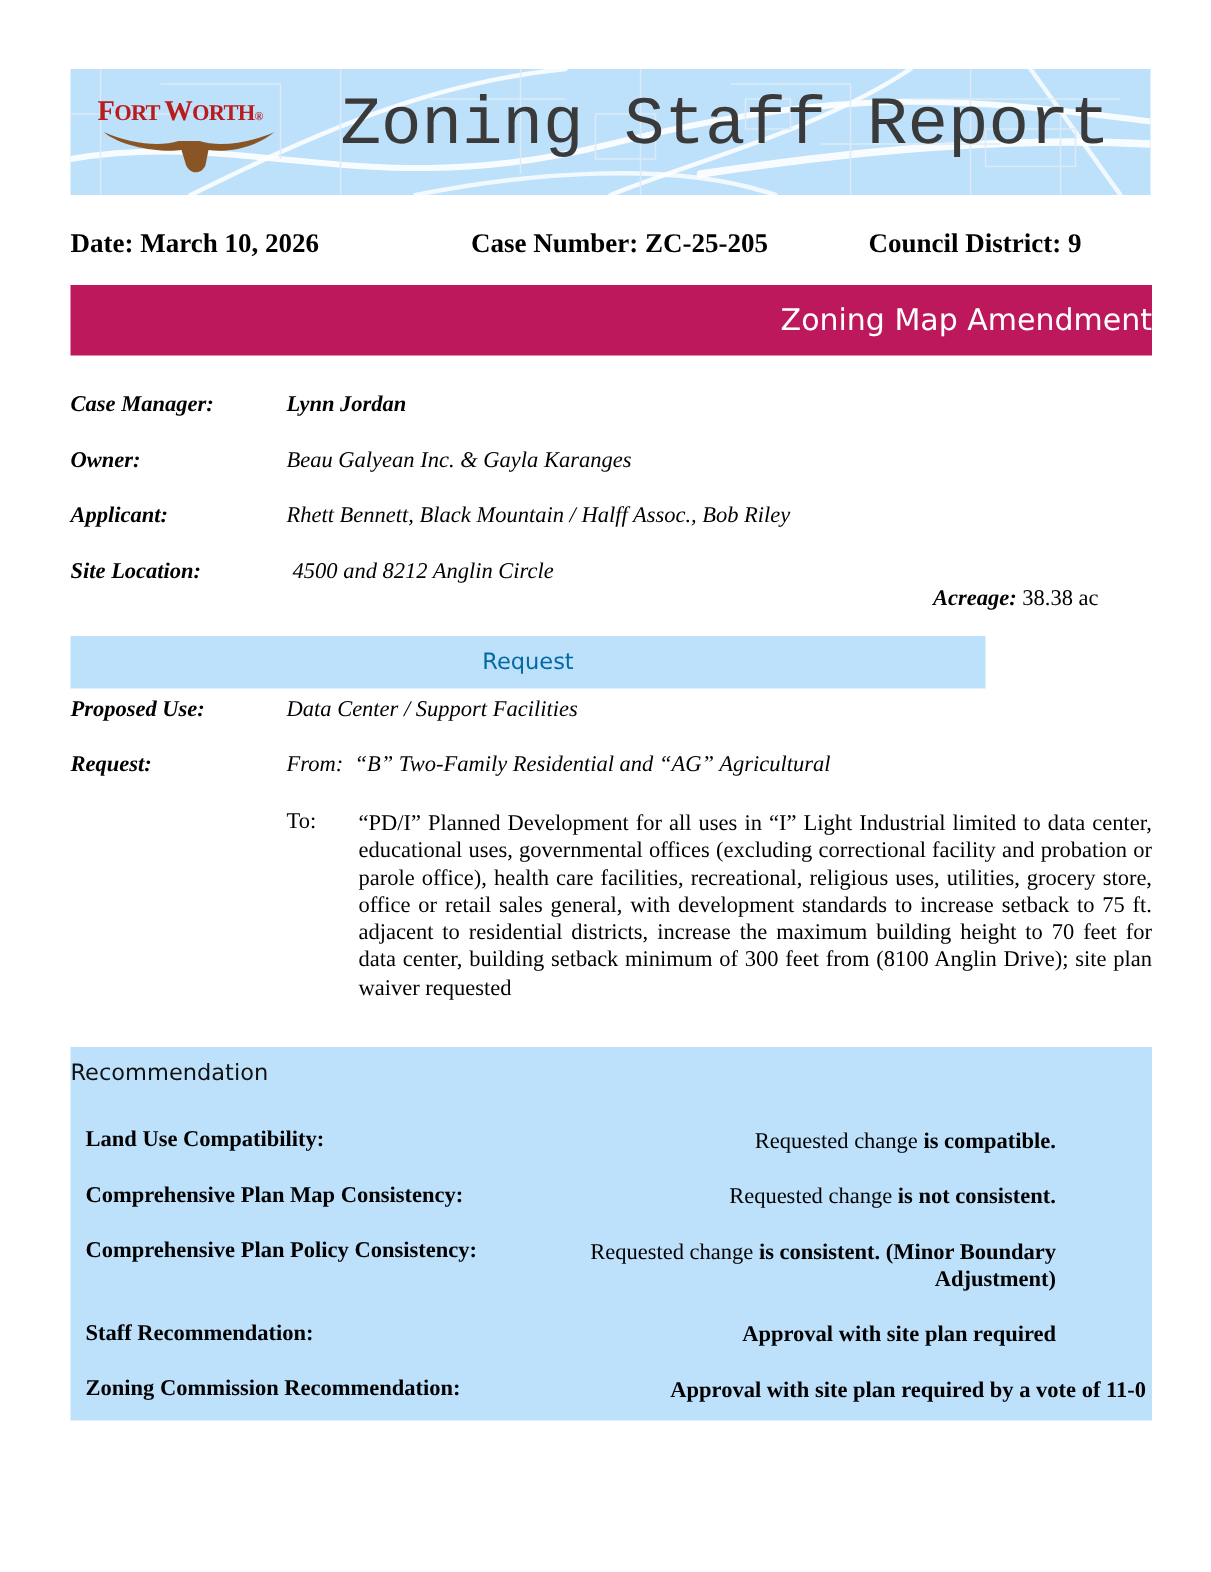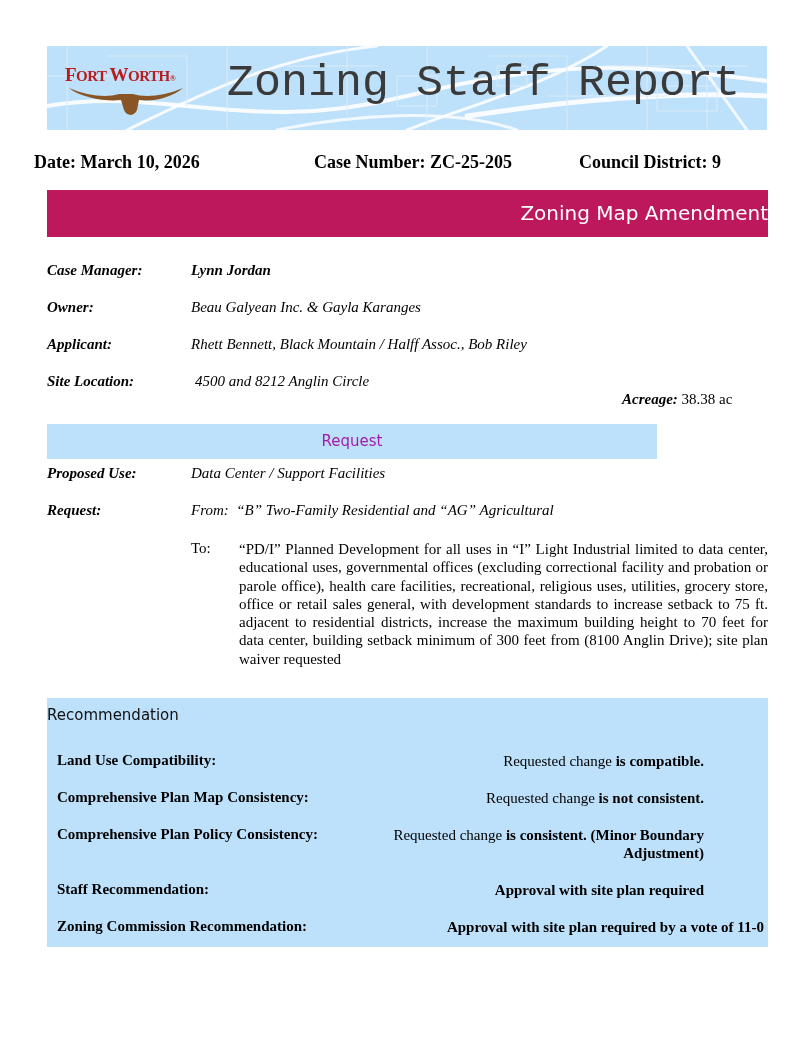--- a/index.html
+++ b/index.html
@@ -7,35 +7,35 @@
 
   .banner { position:absolute; left:47px; top:46px; width:720px; height:84px; background:#bde0fb; overflow:hidden; }
   .banner svg.map { position:absolute; left:0; top:0; }
   .logo { position:absolute; left:18px; top:18px; width:120px; height:56px; }
   .logo-text { position:absolute; left:0; top:0; font-family:"Liberation Serif", serif; font-weight:bold; color:#b91c1c; font-size:19px; letter-spacing:-0.5px; white-space:nowrap; }
   .logo-text .small { font-size:15px; }
   .logo svg { position:absolute; left:2px; top:20px; }
   .banner-title { position:absolute; left:180px; top:12px; font-family:Liberation Mono, monospace; font-size:45px; color:#3a3a3a; letter-spacing:0px; white-space:nowrap; }
 
   .meta-row { position:absolute; top:152px; font-weight:bold; font-size:18px; white-space:nowrap; }
-  .meta-date { left:34px;text-align:center; }
+  .meta-date { left:47px;text-align:center; }
   .meta-case { left:314px; }
   .meta-district { left:579px; }
 
   .dark-bar { position:absolute; left:47px; top:190px; width:721px; height:47px; background:#be185d; color:#fff; text-align:right; line-height:47px; font-family:"DejaVu Sans", sans-serif; font-size:20px; }
 
   .field { position:absolute; left:47px; font-size:15px; white-space:nowrap; }
   .field .label { position:absolute; left:0; top:0; font-style:italic; font-weight:bold; }
   .field .value { position:absolute; left:144px; top:0;font-style:italic; }
   .bold { font-weight:bold; }
 
   .acreage { position:absolute; left:622px; top:391px; font-size:15px; white-space:nowrap; }
   .acreage .lab { font-style:italic; font-weight:bold; }
 
-  .light-bar { position:absolute; left:47px; top:424px; width:610px; height:35px; background:#bde0fb; text-align:center; line-height:35px; font-family:"DejaVu Sans", sans-serif; font-size:15px; color:#a21caf; }
+  .light-bar { position:absolute; left:47px; top:424px; width:610px; height:35px; background:#bde0fb; text-align:center; line-height:35px; font-family:"DejaVu Sans", sans-serif; font-size:15px; color:#0369a1; }
 
   .to-block { position:absolute; left:191px; top:540px; font-size:15px; }
   .to-label { position:absolute; left:0; top:0; }
   .to-text { position:absolute; left:48px; top:0; width:529px; text-align:justify; line-height:18.3px; }
 
   .rec-box { position:absolute; left:47px; top:698px; width:721px; height:249px; background:#bde0fb; }
   .rec-title { position:absolute; left:0; top:8px; width:100%; text-align:left; font-family:"DejaVu Sans", sans-serif; font-size:15px; color:#111; }
   .rec-row { position:absolute; left:10px; font-size:15px; }
   .rec-row .rlab { position:absolute; left:0; top:0; font-weight:bold; white-space:nowrap; }
   .rec-row .rval { position:absolute; left:287px; top:0; width:360px; line-height:18px;text-align:right; }

